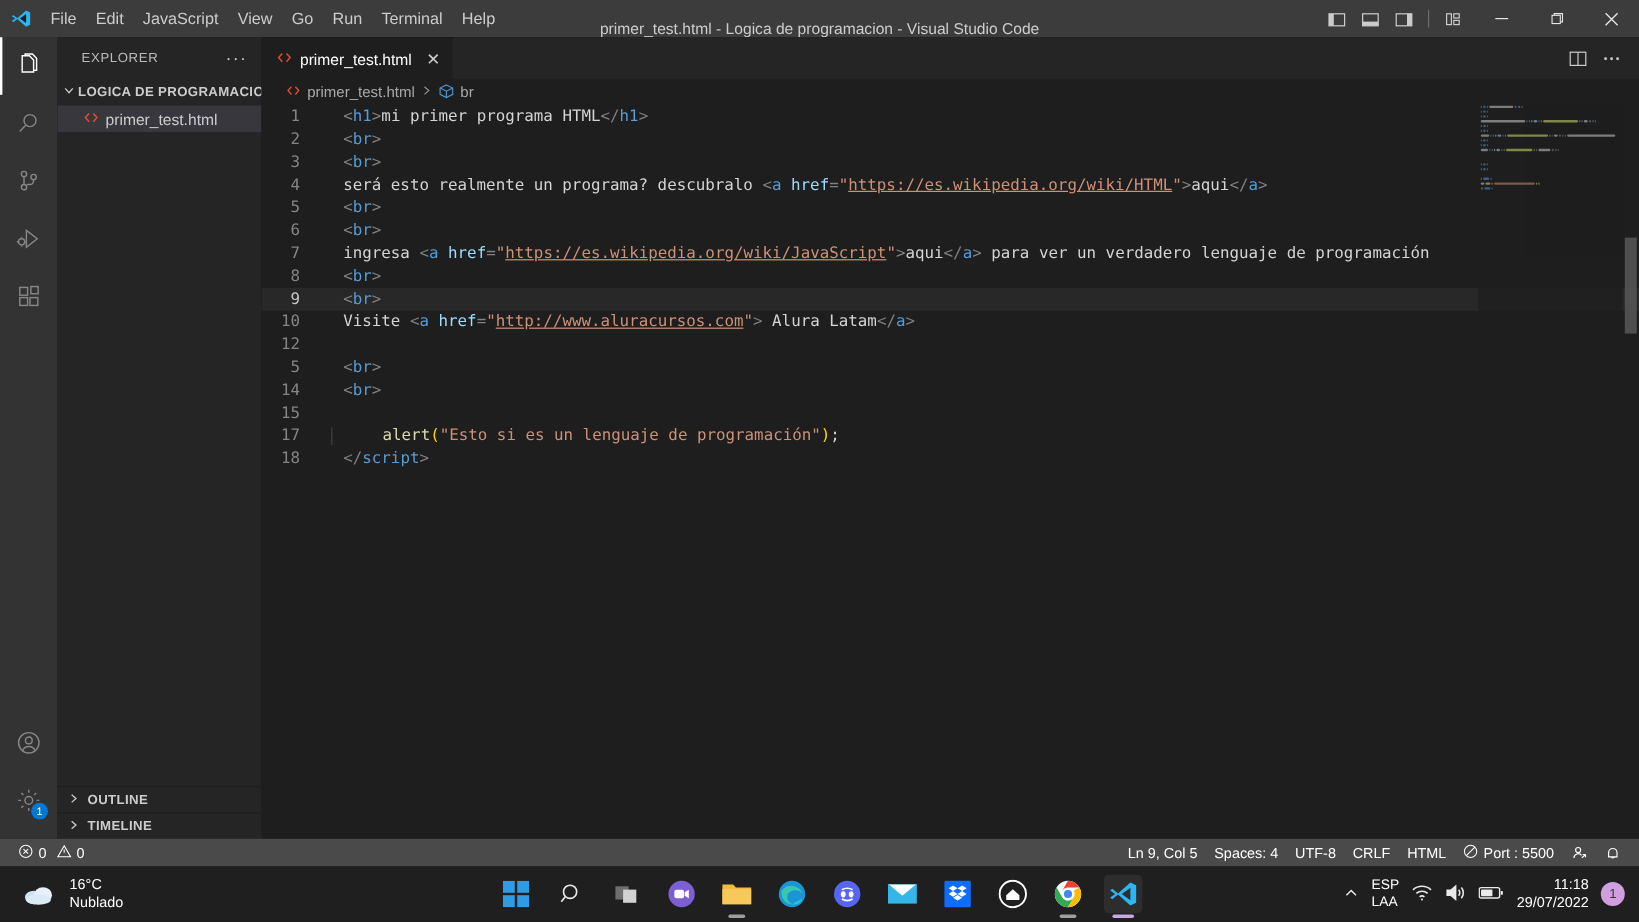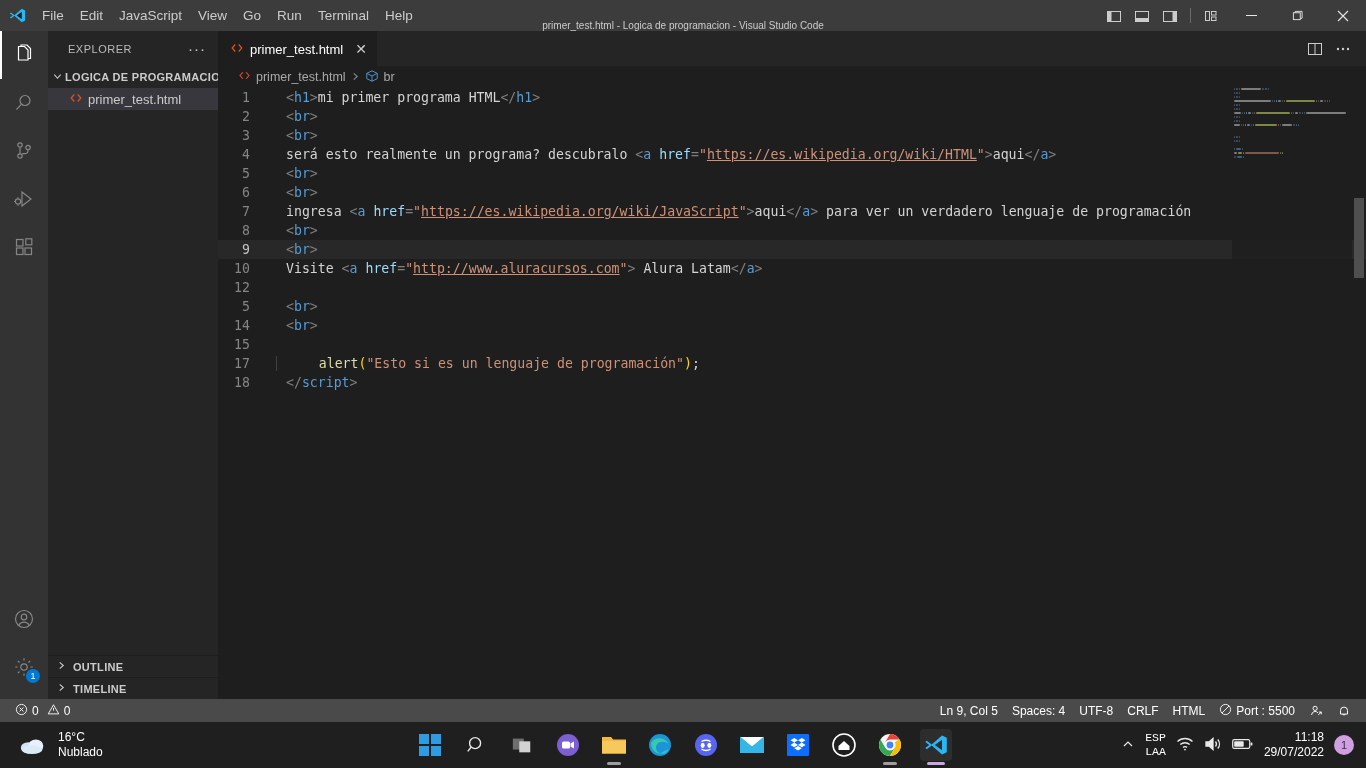--- a/index.html
+++ b/index.html
@@ -21,21 +21,21 @@
   }
   .vscode-logo { width: 34px; height: 31px; display: flex; align-items: center; justify-content: center; }
   .menu { display: flex; align-items: center; height: 31px; }
   .menu-item {
     padding: 0 8px; height: 22px; line-height: 22px;
     font-size: 13.5px; color: #cccccc; cursor: default;
     border-radius: 3px;
   }
   .title-center {
     position: absolute; left: 0; right: 0; text-align: center;
-    font-size: 10px; color: #cccccc; pointer-events: none;
+    font-size: 13px; color: #cccccc; pointer-events: none;
   }
   .title-right {
     position: absolute; right: 0; top: 0; height: 31px;
     display: flex; align-items: center;
   }
   .layout-icons { display: flex; align-items: center; gap: 2px; margin-right: 4px; }
   .layout-btn {
     width: 26px; height: 26px; display: flex; align-items: center; justify-content: center;
     border-radius: 3px;
   }
@@ -205,21 +205,21 @@
   .tb-icon.active-app { background: #2d2d2d; }
   .tb-underline {
     position: absolute; bottom: -4px; left: 50%; transform: translateX(-50%);
     width: 14px; height: 3px; border-radius: 2px; background: #9e9e9e;
   }
   .tb-underline.accent { background: #c9a8e0; width: 18px; }
   .tb-right {
     position: absolute; right: 0; display: flex; align-items: center; gap: 10px;
     padding-right: 12px; color: #ffffff; font-size: 12px;
   }
-  .tb-lang { display: flex; flex-direction: column; align-items: flex-start; line-height: 14px; font-size: 11.5px; font-family: Liberation Mono, monospace; }
+  .tb-lang { display: flex; flex-direction: column; align-items: flex-start; line-height: 14px; font-size: 11.5px; }
   .tb-clock { display: flex; flex-direction: column; align-items: flex-end; line-height: 15px; font-size: 12px; }
   .tb-notif {
     width: 20px; height: 20px; border-radius: 50%; background: #cf9fe0;
     color: #3d2a46; font-size: 11px; display: flex; align-items: center; justify-content: center;
   }
 </style>
 </head>
 <body>
 
 <div id="app">

